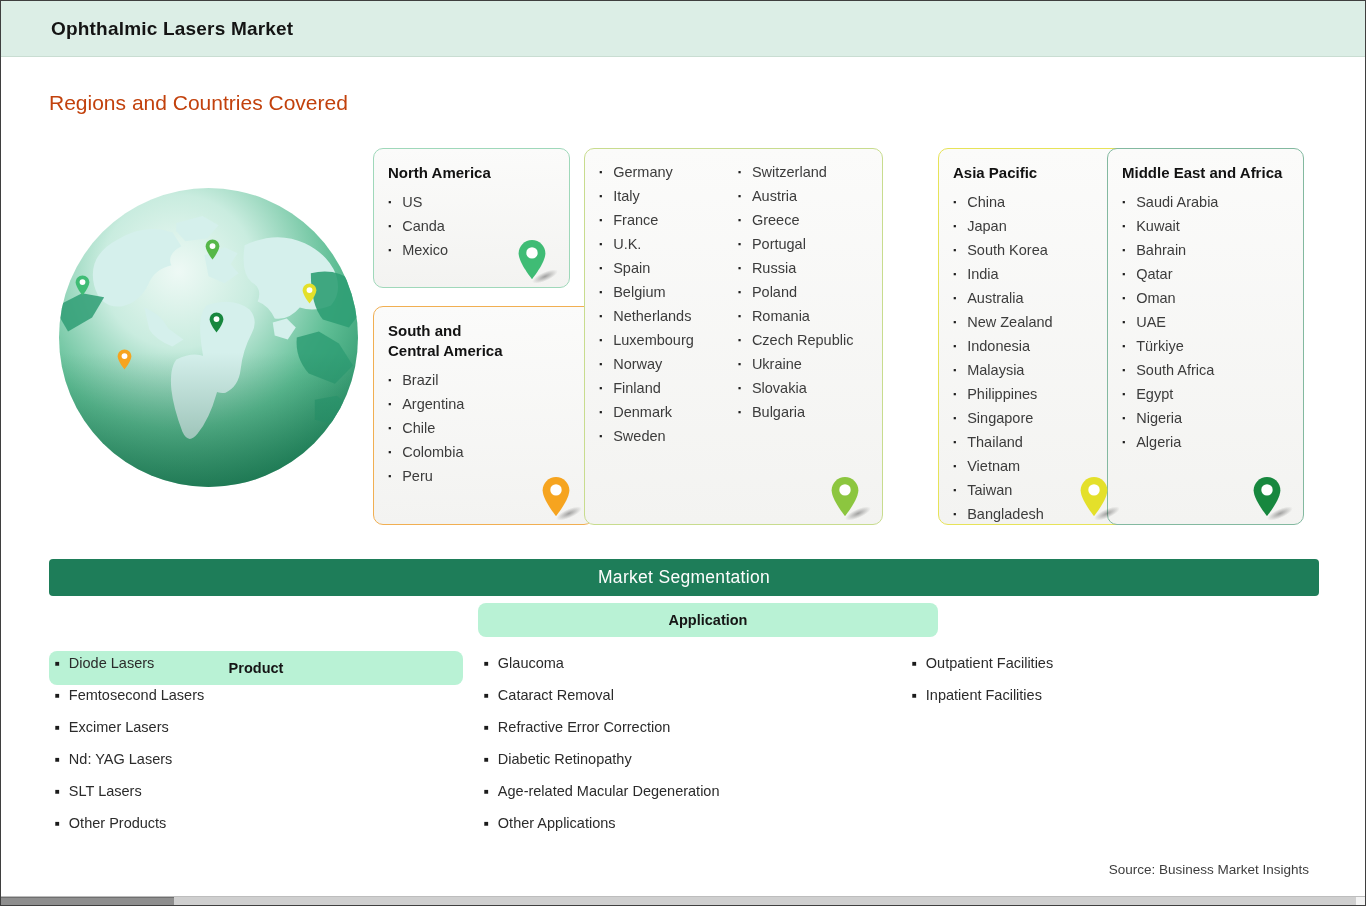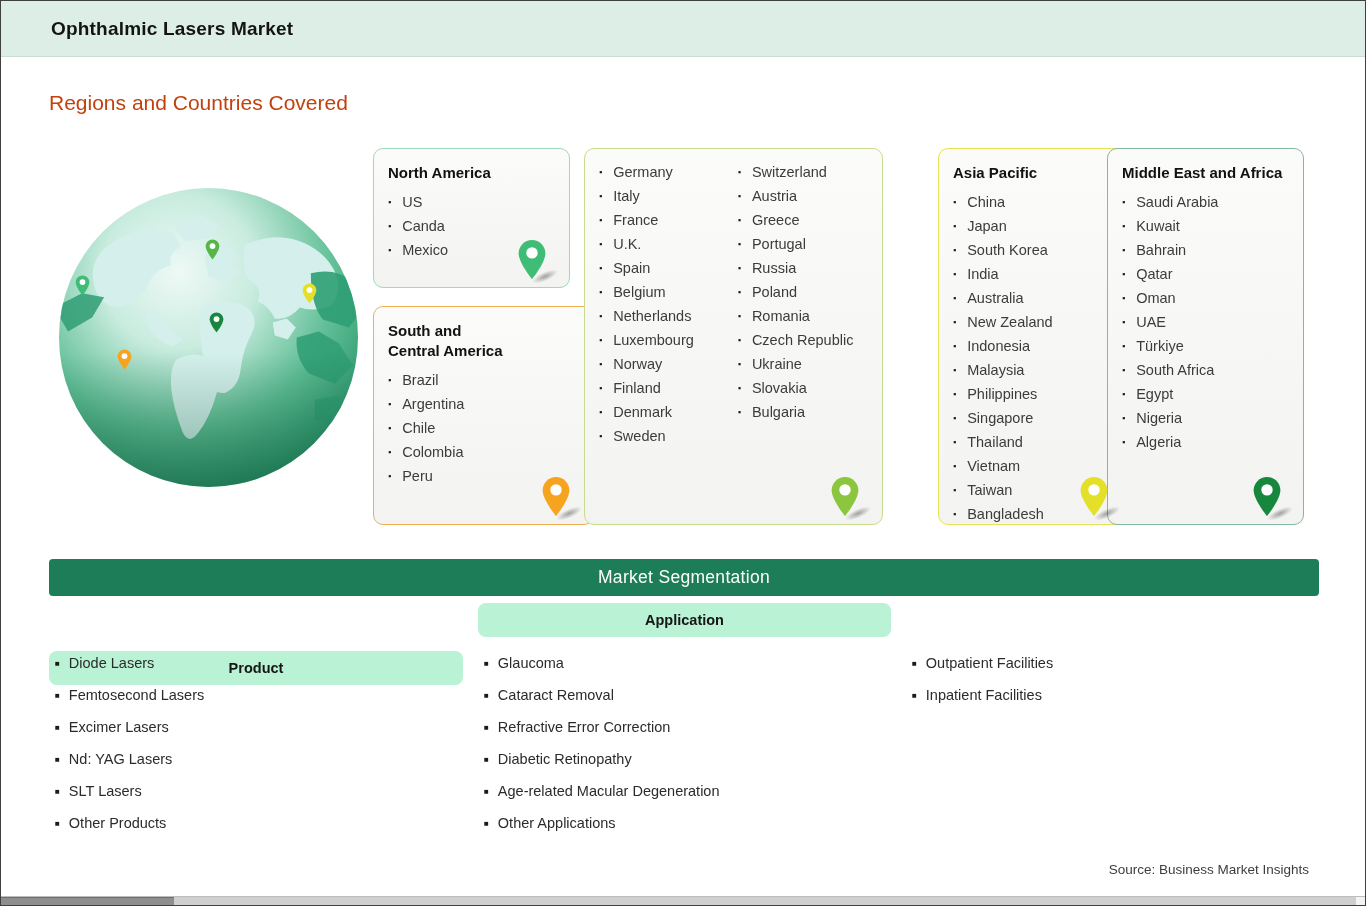--- a/index.html
+++ b/index.html
@@ -45,21 +45,21 @@
   .card-mea{left:1106px;top:147px;width:197px;height:377px;border-color:var(--mea-accent);}
   .card-mea .pin-wrap{right:21px;bottom:7px;color:var(--mea-pin);}
   .eu-cols{display:flex;}
   .eu-cols .country-list{width:149px;}
   .eu-cols .country-list + .country-list{width:140px;}
 
   
   .seg-banner{position:absolute;left:48px;top:558px;width:1270px;height:37px;background:var(--banner-green);border-radius:4px;display:flex;align-items:center;justify-content:center;color:#fdfdfd;font-size:17.5px;letter-spacing:.3px;box-sizing:border-box;}
   .seg-header{position:absolute;top:602px;height:34px;background:var(--mint);border-radius:8px;display:flex;align-items:center;justify-content:center;font-size:14.5px;font-weight:700;color:#161616;box-sizing:border-box;}
   .seg-header.product{left:48px;width:414px;margin-top:48px;}
-  .seg-header.application{left:477px;width:413px;}
+  .seg-header.application{left:477px;width:460px;}
   .seg-header.enduser{left:905px;width:413px;}
   .seg-list{position:absolute;top:654px;list-style:none;margin:0;padding:0;}
   .seg-list.product{left:54px;}
   .seg-list.application{left:483px;}
   .seg-list.enduser{left:911px;}
   .seg-item{display:flex;align-items:baseline;font-size:14.5px;color:#2b2b2b;height:20px;margin-bottom:12px;}
   .seg-bullet{font-size:8px;color:#1b1b1b;margin-right:9px;position:relative;top:-2px;}
 
   
   .source{position:absolute;right:56px;top:861px;font-size:13.5px;color:#3d3d3d;}

